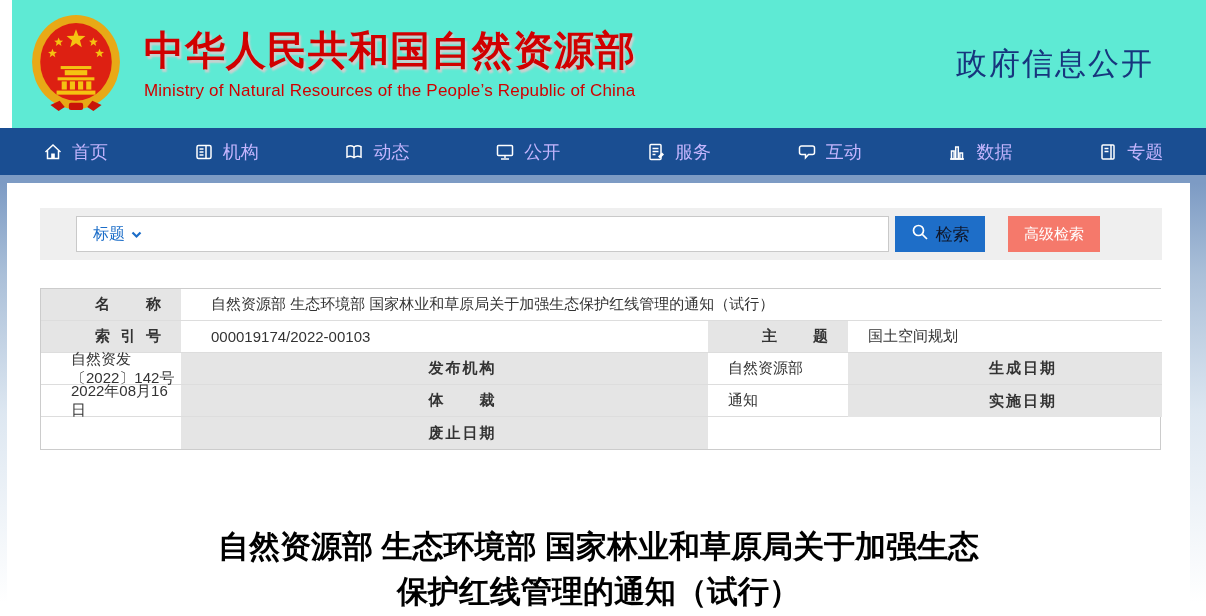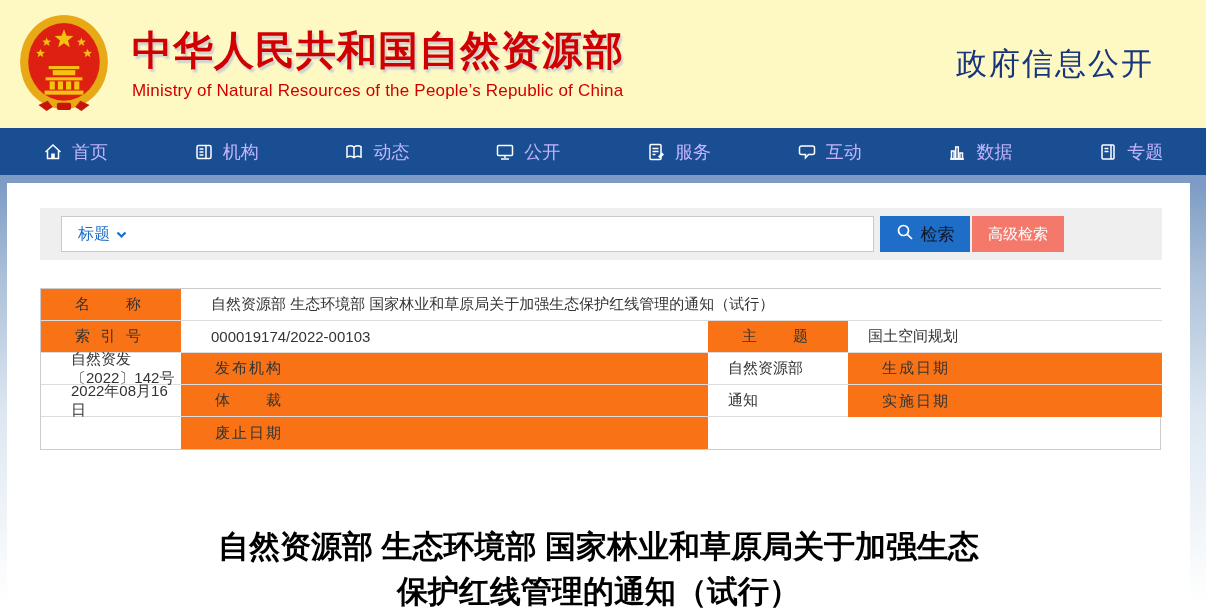--- a/index.html
+++ b/index.html
@@ -1,56 +1,56 @@
 <!DOCTYPE html>
 <html><head>
 <meta charset="utf-8">
 <style>
   * { margin:0; padding:0; box-sizing:border-box; }
   html,body { width:1206px; height:616px; overflow:hidden;
     font-family:"Liberation Sans","DejaVu Sans",sans-serif; background:#fff; }
 
   
-  .site-header { height:128px; display:flex; align-items:center; padding-left:18px; background:#fef9c3; }
+  .site-header { height:128px; display:flex; align-items:center; padding-left:18px; background:#5eead4;margin-left:12px; }
   .emblem { width:92px; height:104px; flex:0 0 auto; }
   .title-block { margin-left:22px; }
   .site-title { color:#d10000; font-size:40px; font-weight:bold; letter-spacing:1px;
     text-shadow:2px 3px 2px #cfcfcf; line-height:46px; }
   .site-subtitle { color:#d10000; font-size:17px; margin-top:8px; letter-spacing:0.2px; }
   .gov-info { margin-left:auto; margin-right:52px; color:#17357d; font-size:31px; font-weight:normal; letter-spacing:2px; }
 
   
   .main-nav { height:47px; background:#1a4e92; display:flex; justify-content:space-around; align-items:center; }
   .nav-item { display:flex; align-items:center; gap:9px; color:#c4b5fd; font-size:18px; text-decoration:none; cursor:pointer; }
   .nav-item svg { display:block; }
   .nav-strip { height:8px; background:#7d9bc4; }
 
   
   .page-bg { position:relative; height:433px;
     background:linear-gradient(180deg,#7d9bc4 0px,#aabfd8 90px,#dde7f1 230px,#ffffff 420px); }
   .content { position:absolute; left:7px; top:0; width:1183px; height:100%; background:#fff; }
 
   
   .search-panel { margin:25px 0 0 33px; width:1122px; height:52px; background:#efefef;
-    display:flex; align-items:center; padding-left:21px; }
+    display:flex; align-items:center; padding-left:36px; }
   .search-box { width:813px; height:36px; background:#fff; border:1px solid #c9c9c9;
     display:flex; align-items:center; padding:0 12px 0 16px; }
   .field-select { display:flex; align-items:center; gap:6px; color:#1b6dc8; font-size:16px; cursor:pointer; white-space:nowrap; }
   .search-input { flex:1; border:none; outline:none; height:30px; font-size:15px; background:transparent; margin-left:10px; }
   .btn-search { width:90px; height:36px; margin-left:6px; background:#1e6ec8; color:#0f172a; border:none;
     font-size:17px; display:flex; align-items:center; justify-content:center; gap:7px; cursor:pointer; }
-  .btn-advanced { width:92px; height:36px; margin-left:2px; background:#f5796b; color:#fff; border:none;
+  .btn-advanced { width:92px; height:36px; margin-left:23px; background:#f5796b; color:#fff; border:none;
     font-size:15px; cursor:pointer; }
 
   
   .meta-table { margin:28px 0 0 33px; width:1121px; border:1px solid #cccccc;
     display:grid; grid-template-columns:140px 527px 140px 314px; }
   .meta-table > div { height:32px; display:flex; align-items:center; border-bottom:1px solid #dddddd; font-size:15px; color:#333; }
   .meta-table > div:nth-last-child(-n+4) { border-bottom:none; }
-  .cell-label { background:#f97316; font-weight:normal; font-size:16px; padding-left:34px; color:#222; }
+  .cell-label { background:#e5e5e5; font-weight:bold; font-size:16px; padding-left:34px; color:#222;justify-content:center; }
   .jlabel { display:inline-block; width:66px; text-align:justify; text-align-last:justify; }
   .cell-value { background:#fff; padding-left:30px; }
   .cell-value.v2 { padding-left:20px; }
   .span3 { grid-column:2 / 5; }
 
   
   .article-title { margin:74px auto 0; width:780px; text-align:center;
     font-size:31px; line-height:45px; font-weight:bold; color:#000; }
 </style>
 </head>

